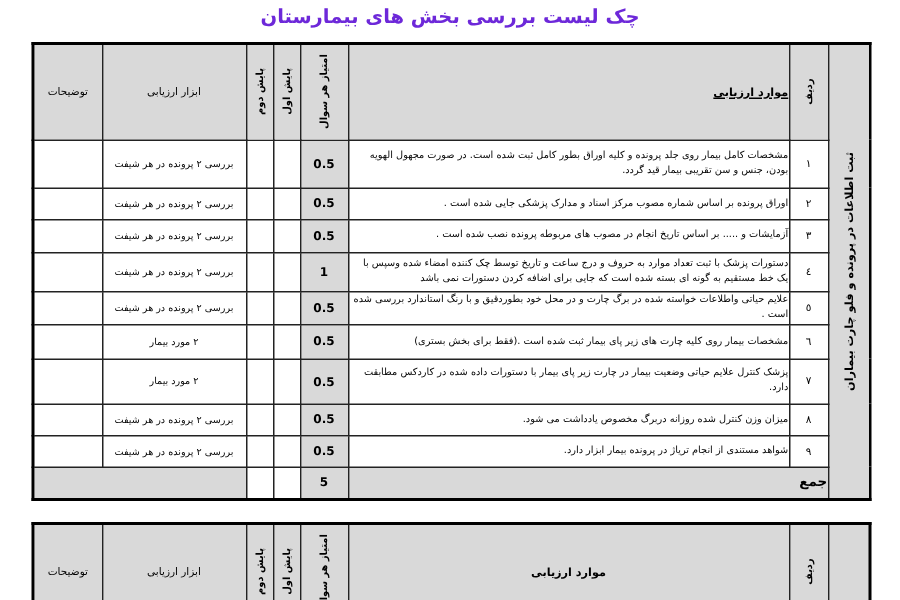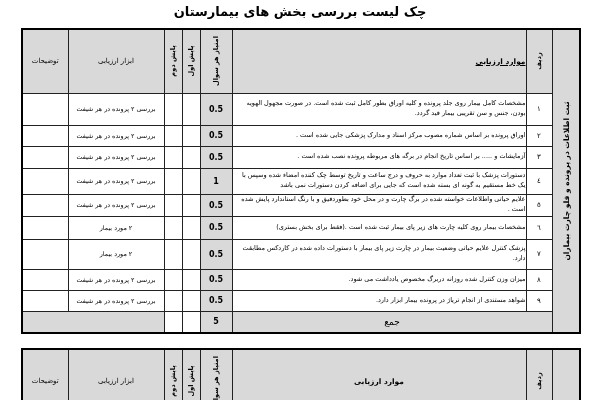--- a/index.html
+++ b/index.html
@@ -5,21 +5,21 @@
   html,body{margin:0;padding:0;}
   body{
     width:600px;height:400px;position:relative;overflow:hidden;
     background:#ffffff;
     font-family:"DejaVu Sans", sans-serif;
     -webkit-font-smoothing:antialiased;
   }
   .page-title{
     position:absolute;top:4px;left:0;width:100%;
     text-align:center;direction:rtl;
-    font-size:13px;font-weight:bold;color:#000000;
+    font-size:13px;font-weight:bold;color:#6d28d9;
   }
   table.chk{
     border-collapse:collapse;table-layout:fixed;direction:rtl;
     border:2px solid #000;background:#fff;
   }
   #t1{position:absolute;top:28px;left:21px;width:558px;}
   #t2{position:absolute;top:348px;left:21px;width:558px;}
   .chk td{
     border:1px solid #222;padding:0;overflow:hidden;
     color:#000;vertical-align:middle;
@@ -44,21 +44,21 @@
     font-size:6.5px;text-align:right;padding:1px 4px;
     line-height:1.5;direction:rtl;
   }
   .score{
     font-size:8px;font-weight:bold;text-align:center;
     vertical-align:bottom;padding-bottom:2px;direction:ltr;
   }
   .tool{font-size:6.4px;text-align:center;direction:rtl;}
   .blank{background:#fff;}
   .sum-label{
-    font-weight:normal;font-size:9px;text-align:center;direction:rtl;
+    font-weight:bold;font-size:9px;text-align:right;direction:rtl;
   }
 </style>
 </head>
 <body>
 
 <div class="page-title">چک لیست بررسی بخش های بیمارستان</div>
 
 <table class="chk" id="t1">
   <colgroup>
     <col style="width:28px">
@@ -108,41 +108,41 @@
     <td class="item">اوراق پرونده بر اساس شماره مصوب مرکز اسناد و مدارک پزشکی جایی شده است .</td>
     <td class="score grey">0.5</td>
     <td class="blank"></td>
     <td class="blank"></td>
     <td class="tool">بررسی ۲ پرونده در هر شیفت</td>
     <td class="blank"></td>
   </tr>
 
   <tr style="height:22px">
     <td class="rownum">٣</td>
-    <td class="item">آزمایشات و ..... بر اساس تاریخ انجام در برگه های مربوطه پرونده نصب شده است .</td>
+    <td class="item">آزمایشات و ..... بر اساس تاریخ انجام در مصوب های مربوطه پرونده نصب شده است .</td>
     <td class="score grey">0.5</td>
     <td class="blank"></td>
     <td class="blank"></td>
     <td class="tool">بررسی ۲ پرونده در هر شیفت</td>
     <td class="blank"></td>
   </tr>
 
   <tr style="height:26px">
     <td class="rownum">٤</td>
     <td class="item">دستورات پزشک با ثبت تعداد موارد به حروف و درج ساعت و تاریخ توسط چک کننده امضاء شده وسپس با یک خط مستقیم به گونه ای بسته شده است که جایی برای اضافه کردن دستورات نمی باشد</td>
     <td class="score grey">1</td>
     <td class="blank"></td>
     <td class="blank"></td>
     <td class="tool">بررسی ۲ پرونده در هر شیفت</td>
     <td class="blank"></td>
   </tr>
 
   <tr style="height:22px">
     <td class="rownum">٥</td>
-    <td class="item">علایم حیاتی واطلاعات خواسته شده در برگ چارت و در محل خود بطوردقیق و با رنگ استاندارد پایش شده است .</td>
+    <td class="item">علایم حیاتی واطلاعات خواسته شده در برگ چارت و در محل خود بطوردقیق و با رنگ استاندارد بررسی شده است .</td>
     <td class="score grey">0.5</td>
     <td class="blank"></td>
     <td class="blank"></td>
     <td class="tool">بررسی ۲ پرونده در هر شیفت</td>
     <td class="blank"></td>
   </tr>
 
   <tr style="height:23px">
     <td class="rownum">٦</td>
     <td class="item">مشخصات بیمار روی کلیه چارت های زیر پای بیمار ثبت شده است .(فقط برای بخش بستری)</td>

